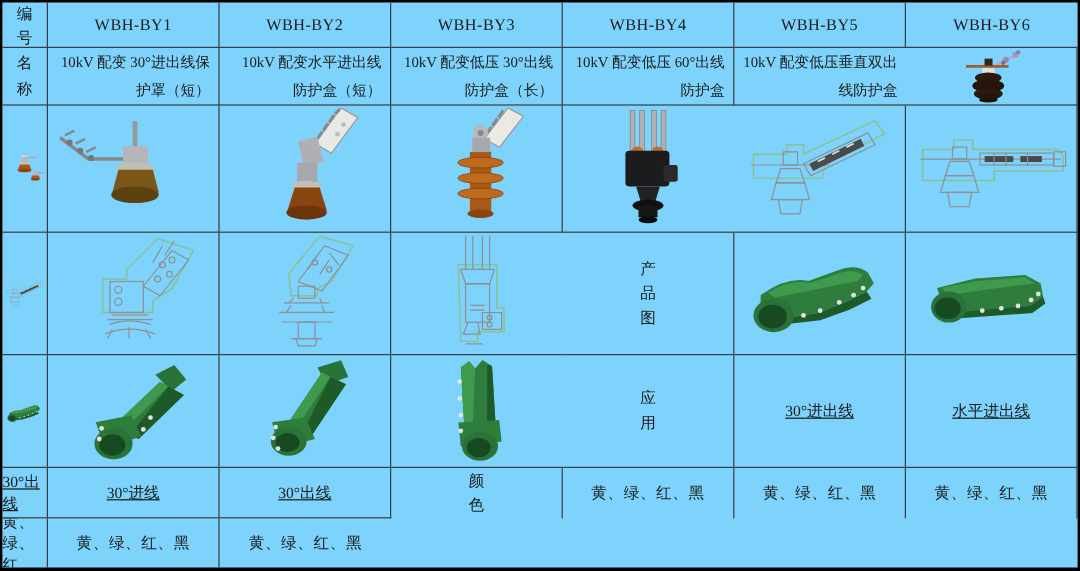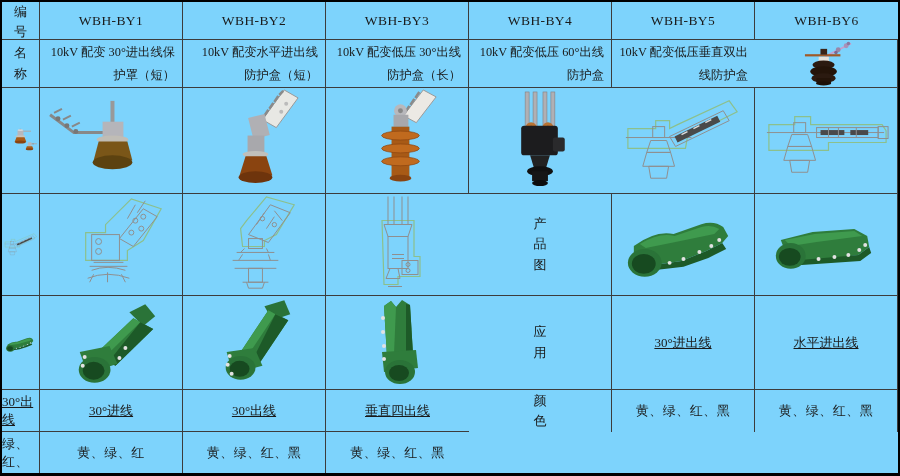--- a/index.html
+++ b/index.html
@@ -361,21 +361,20 @@
   </div>
 
   <div class="cell rowlabel">
       <div class="vtext">应用</div>
     </div>
   <div class="cell app">30°进出线</div>
   <div class="cell app">水平进出线</div>
   <div class="cell app">30°出线</div>
   <div class="cell app">30°进线</div>
   <div class="cell app">30°出线</div>
-  <div class="cell app lastcol">垂直四出线</div>
 
   <div class="cell rowlabel lastrow">
       <div class="vtext">颜色</div>
     </div>
   <div class="cell colors lastrow">黄、绿、红、黑</div>
   <div class="cell colors lastrow">黄、绿、红、黑</div>
   <div class="cell colors lastrow">黄、绿、红、黑</div>
   <div class="cell colors lastrow">黄、绿、红</div>
   <div class="cell colors lastrow">黄、绿、红、黑</div>
   <div class="cell colors lastrow lastcol">黄、绿、红、黑</div>

